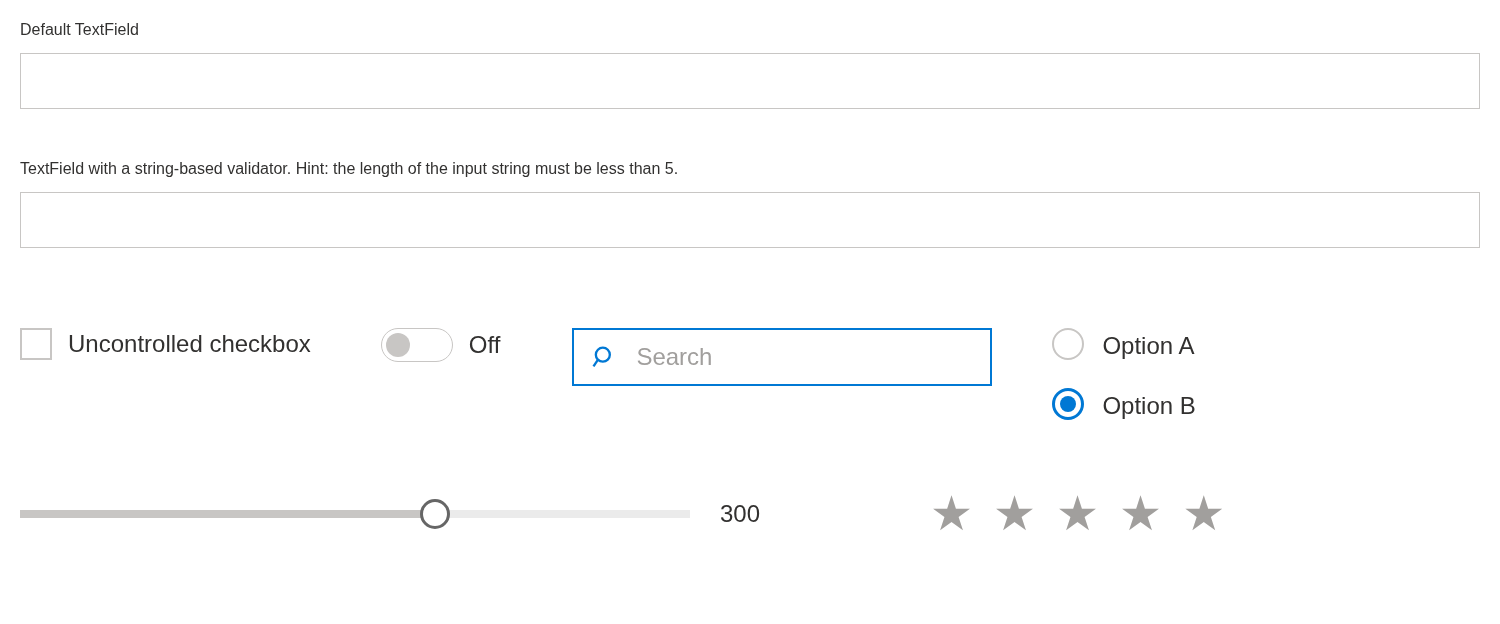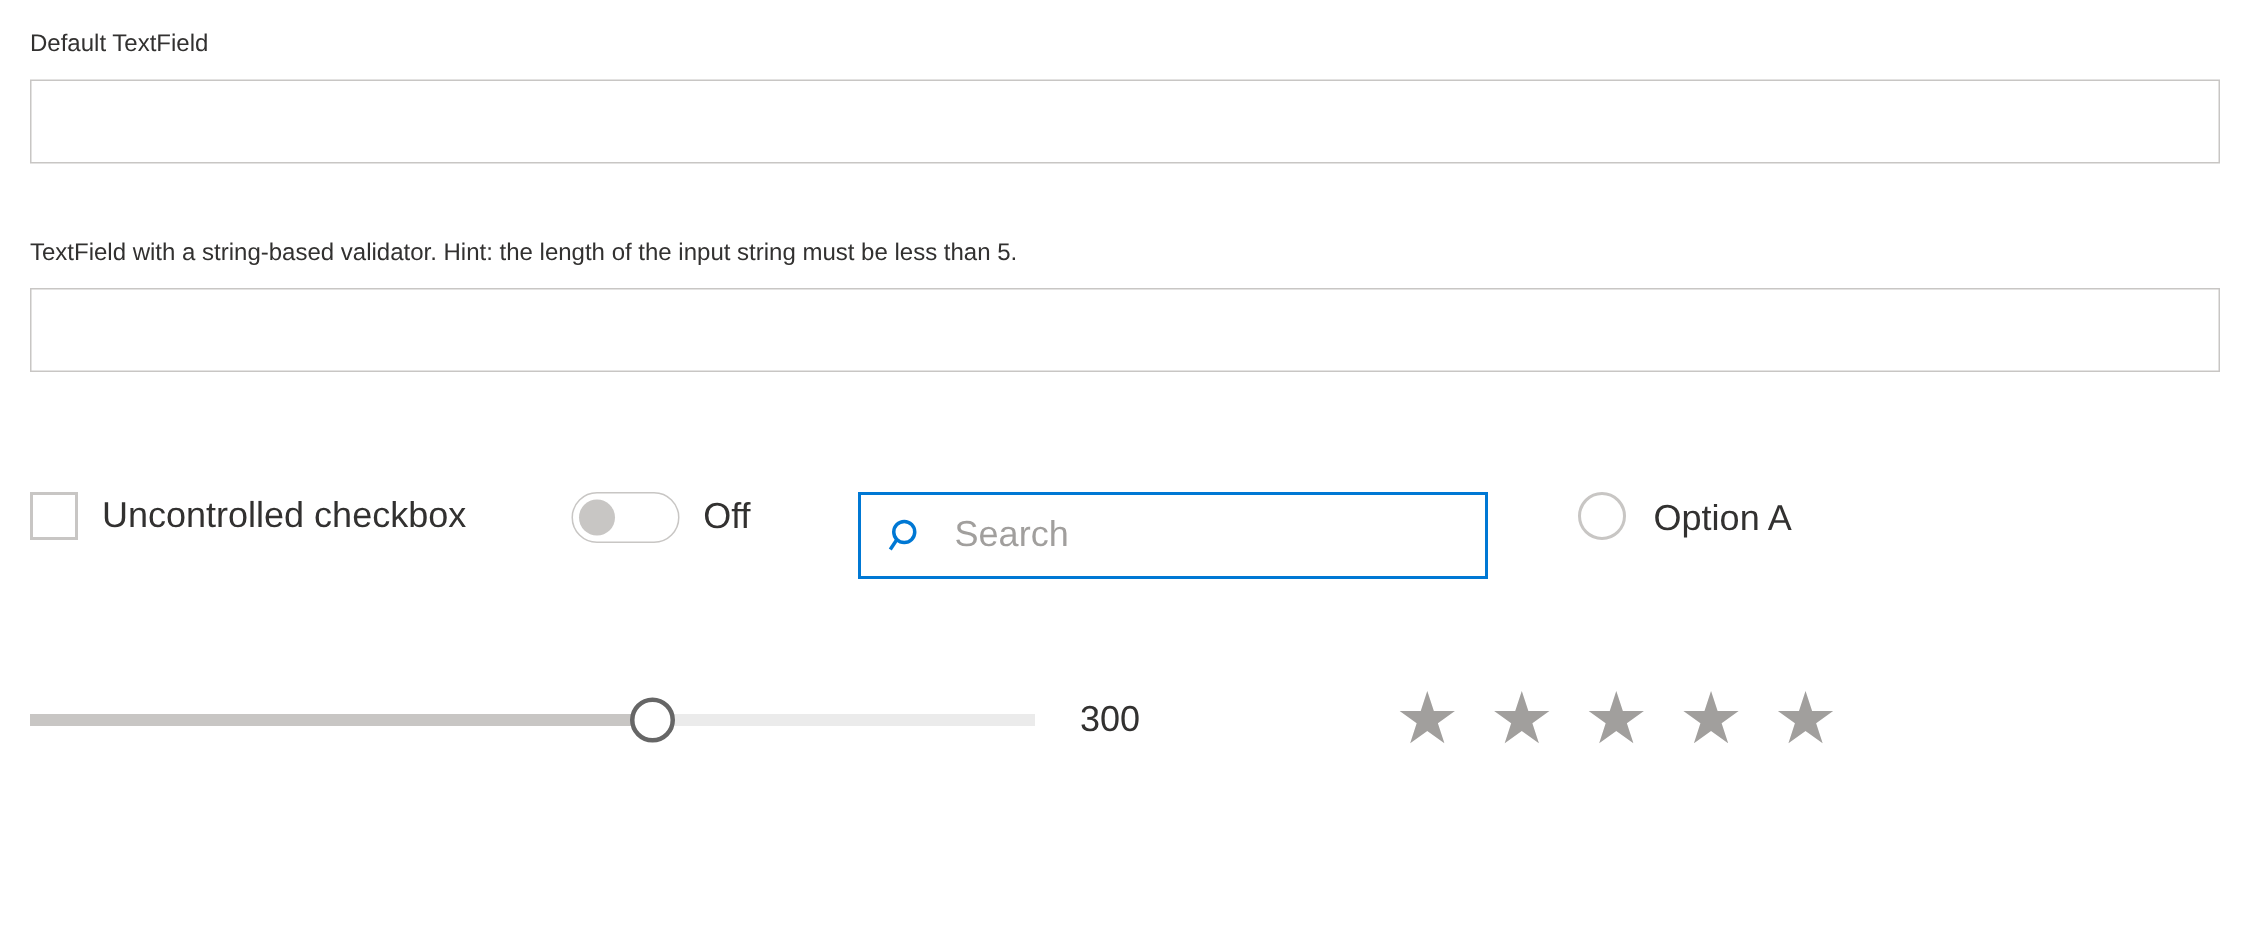--- a/index.html
+++ b/index.html
@@ -257,20 +257,26 @@
         </svg>
       </span>
       <input class="search-input" type="text" placeholder="Search" style="">
     </div>
 
     <div class="radio-group">
       <div class="radio-item">
         <div class="radio-outer"></div>
         <span class="radio-label">Option A</span>
       </div>
+      <div class="radio-item selected">
+        <div class="radio-outer">
+          <div class="radio-inner"></div>
+        </div>
+        <span class="radio-label">Option B</span>
+      </div>
     </div>
   </div>
 
   <div class="row2">
     <div class="slider-wrap">
       <div class="slider-track">
         <div class="track-fill"></div>
         <div class="track-rest"></div>
         <div class="slider-thumb"></div>
       </div>

